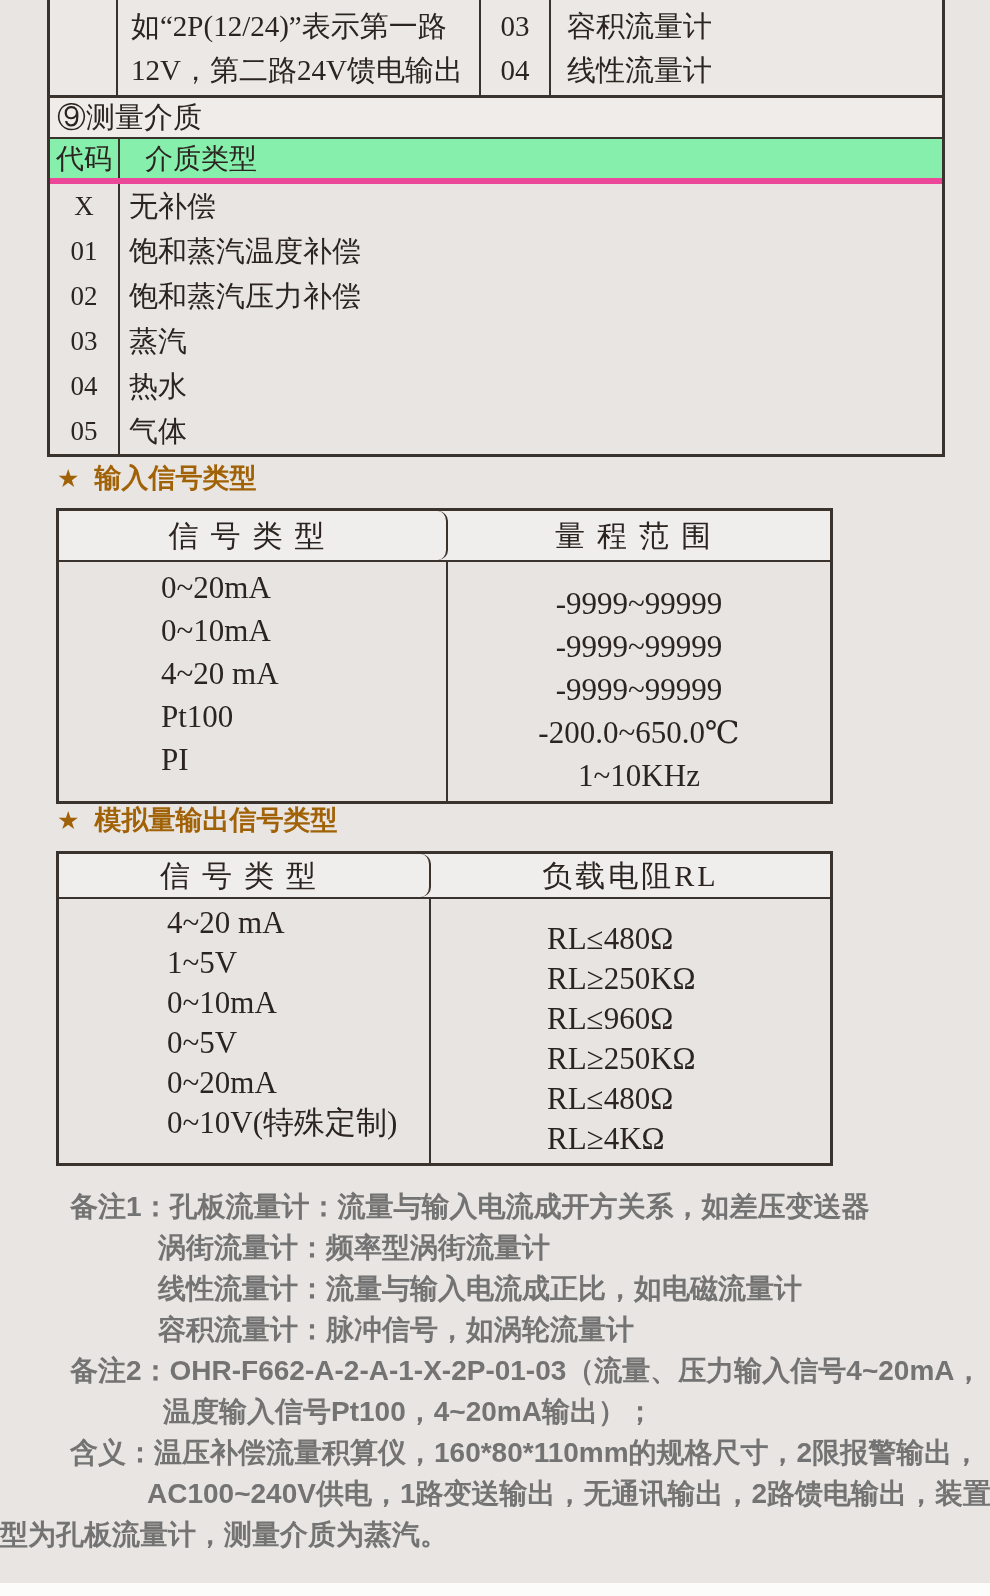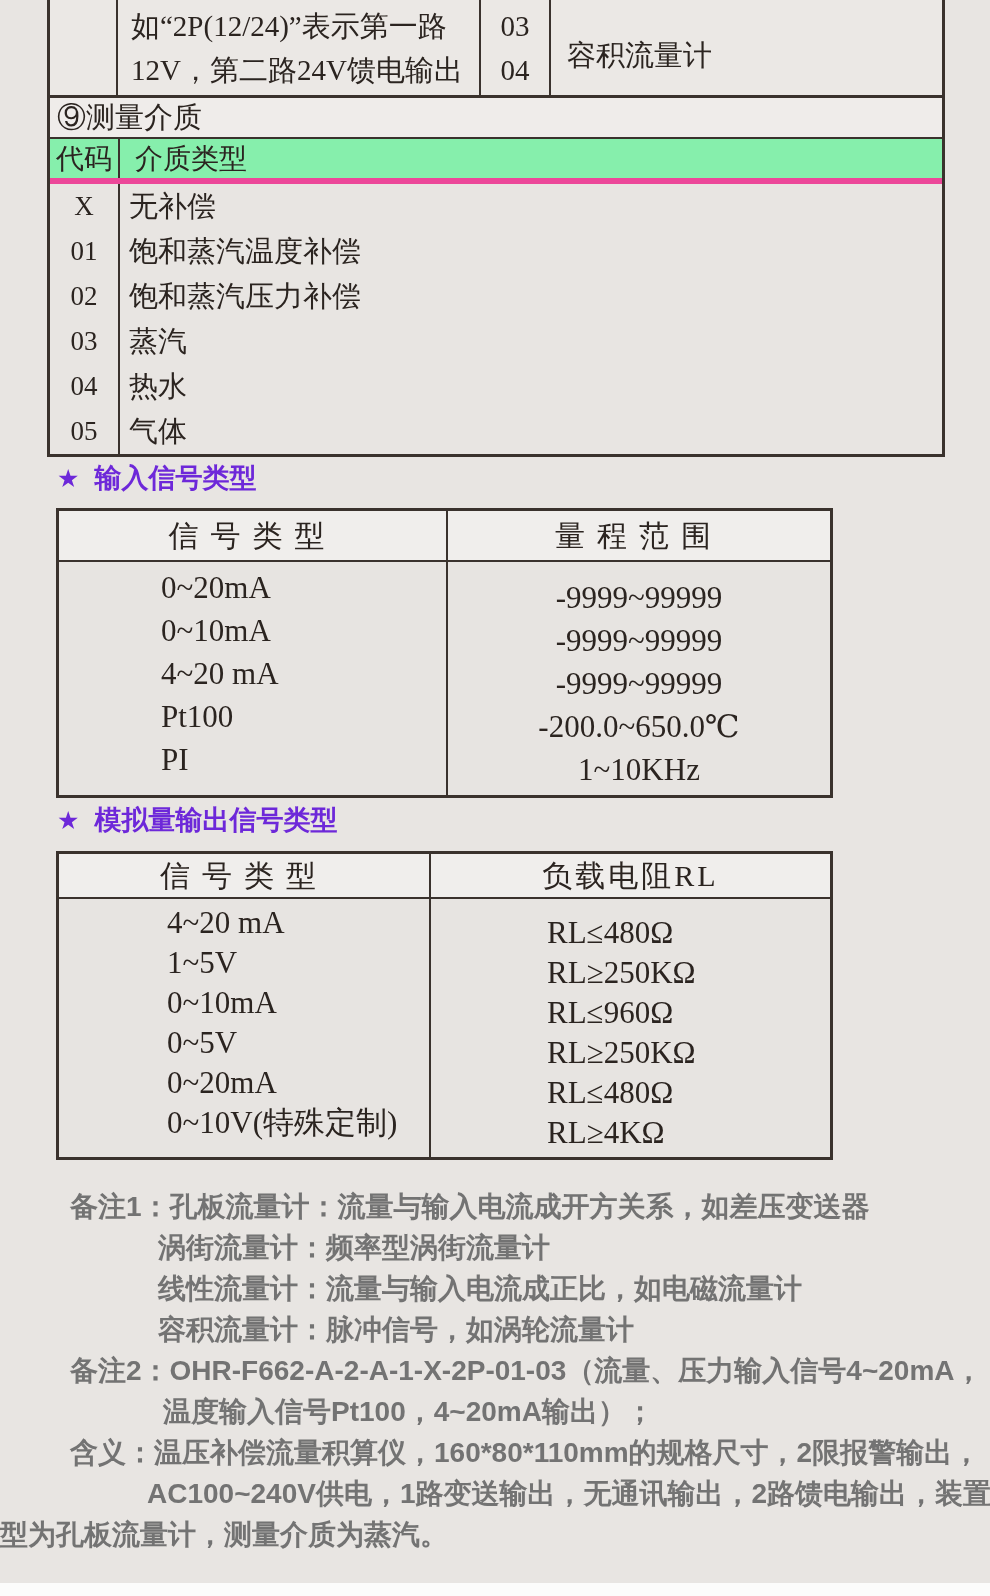--- a/index.html
+++ b/index.html
@@ -17,69 +17,69 @@
     position:absolute;left:47px;top:0;width:898px;height:98px;
     border-left:3px solid #3a322d;border-right:3px solid #3a322d;border-bottom:3px solid #3a322d;
     box-sizing:border-box;display:grid;grid-template-columns:68px 363px 70px 1fr;
     background:#ebe8e5;
   }
   .tt-col{box-sizing:border-box;padding-top:4px;}
   .tt-col.div{border-right:2px solid #3a322d;}
   .tt-line{height:44px;line-height:44px;font-size:29px;white-space:nowrap;}
   .tt-c2 .tt-line{padding-left:13px;}
   .tt-c3 .tt-line{text-align:center;}
-  .tt-c4 .tt-line{padding-left:16px;margin-top:29px;}
+  .tt-c4 .tt-line{padding-left:16px;}
 
   
   .media-table{
     position:absolute;left:47px;top:95px;width:898px;
     border-left:3px solid #3a322d;border-right:3px solid #3a322d;
     border-top:3px solid #3a322d;border-bottom:3px solid #3a322d;
     box-sizing:border-box;background:#e8e5e2;
   }
   .media-title{
     height:39px;line-height:39px;border-bottom:2px solid #3a322d;
     background:#efecea;font-size:29px;padding-left:7px;
   }
   .media-header{display:grid;grid-template-columns:70px 1fr;border-bottom:6px solid #ec4899;background:#86efac;}
   .media-header>div{height:39px;line-height:39px;font-size:28px;box-sizing:border-box;}
   .mh-code{border-right:2px solid #3a322d;text-align:center;}
-  .mh-type{padding-left:15px;}
+  .mh-type{padding-left:25px;}
   .media-body{display:grid;grid-template-columns:70px 1fr;}
   .mb-codes{border-right:2px solid #3a322d;}
   .mb-codes>div{height:45px;line-height:45px;text-align:center;font-size:27px;}
   .mb-labels>div{height:45px;line-height:45px;padding-left:9px;font-size:29px;}
 
   
   .sig-heading{
     position:absolute;left:57px;height:34px;line-height:34px;
     font-family:"Liberation Sans","DejaVu Sans",sans-serif;
-    font-size:27px;font-weight:600;color:#6d28d9;white-space:nowrap;
+    font-size:27px;font-weight:600;color:#a16207;white-space:nowrap;
   }
   .sig-heading .star{font-size:25px;margin-right:15px;}
   .h1{top:461px;}
   .h2{top:803px;}
 
   
   .sig-table{position:absolute;left:56px;width:777px;border:3px solid #3a322d;box-sizing:border-box;background:#e7e4e1;}
   .t1{top:508px;}
   .t2{top:851px;}
   .sig-header{display:grid;border-bottom:2px solid #3a322d;background:#f0eeec;}
   .t1 .sig-header{grid-template-columns:389px 1fr;}
   .t2 .sig-header{grid-template-columns:372px 1fr;}
-  .sig-header>div{height:49px;line-height:49px;text-align:center;font-size:30px;box-sizing:border-box;white-space:nowrap;}
+  .sig-header>div{height:49px;line-height:49px;text-align:center;font-size:30px;box-sizing:border-box;white-space:nowrap;border-radius:10px;}
   .t2 .sig-header>div{height:43px;line-height:43px;}
   .sh-left{border-right:2px solid #3a322d;}
   .wide-ls{letter-spacing:12px;}
   .narrow-ls{letter-spacing:3px;}
   .sig-body{display:grid;}
   .t1 .sig-body{grid-template-columns:389px 1fr;}
   .t2 .sig-body{grid-template-columns:372px 1fr;}
   .sb-left{border-right:2px solid #3a322d;box-sizing:border-box;padding-top:4px;padding-bottom:4px;}
-  .sb-right{padding-top:14px;padding-bottom:4px;}
+  .sb-right{padding-top:20px;padding-bottom:4px;}
   .t1 .sb-left>div,.t1 .sb-right>div{height:43px;line-height:43px;font-size:31px;white-space:nowrap;}
   .t2 .sb-left>div,.t2 .sb-right>div{height:40px;line-height:40px;font-size:31px;white-space:nowrap;}
   .t1 .sb-left>div{padding-left:102px;}
   .t1 .sb-right>div{text-align:center;}
   .t2 .sb-left>div{padding-left:108px;}
   .t2 .sb-right>div{padding-left:116px;font-family:Liberation Serif, serif;}
 
   
   .notes{
     position:absolute;left:0;top:1186px;width:990px;

